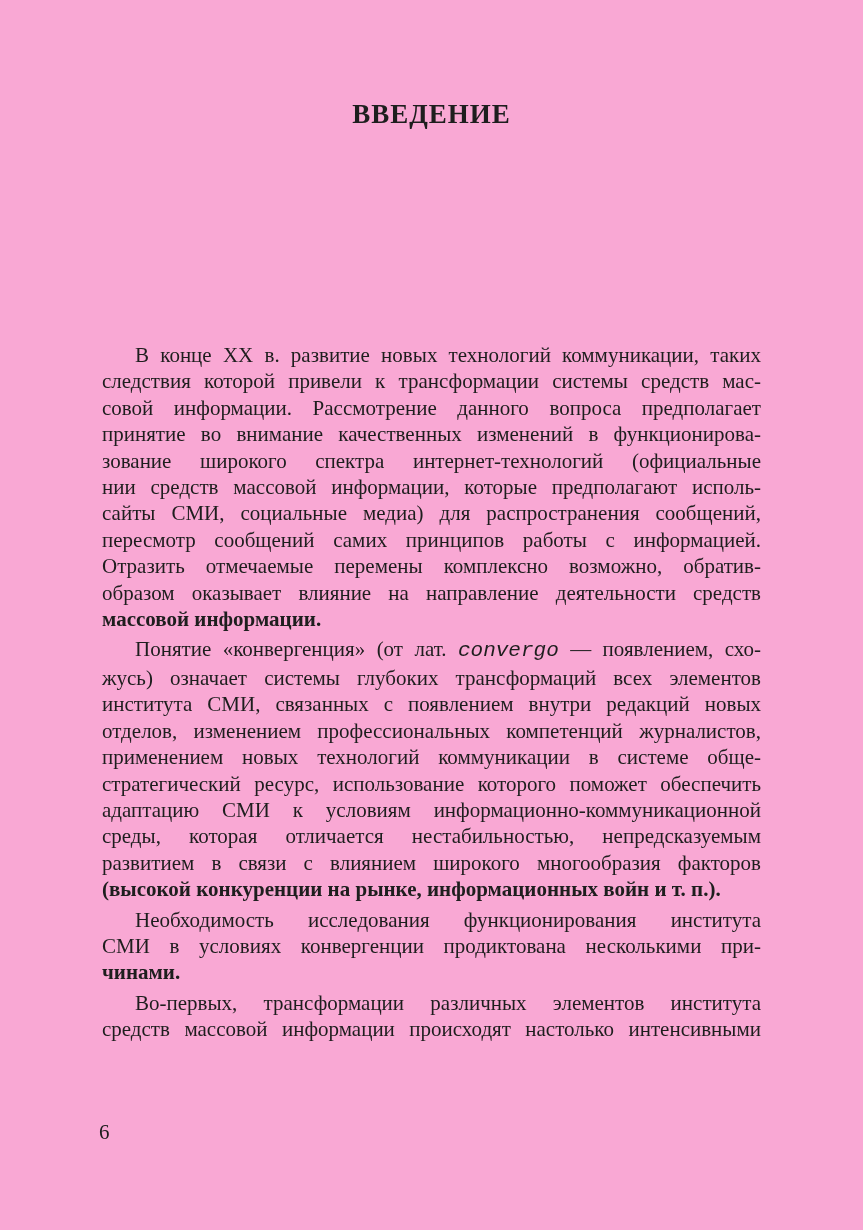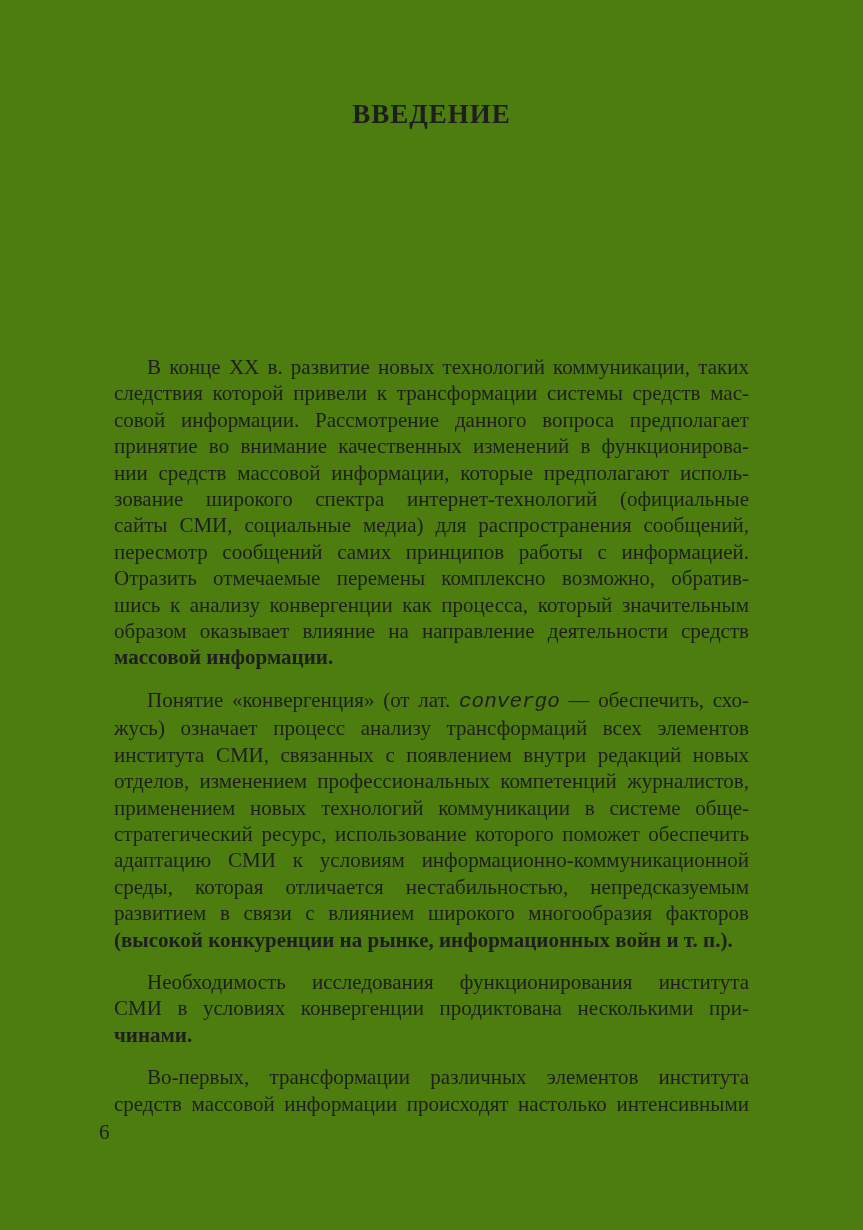--- a/index.html
+++ b/index.html
@@ -4,21 +4,21 @@
 <style>
   html, body {
     margin: 0;
     padding: 0;
     background: #ffffff;
   }
   .page {
     position: relative;
     width: 863px;
     height: 1230px;
-    background: #4d7c0f;
+    background: #f9a8d4;
     overflow: hidden;
     font-family: "Liberation Serif", "DejaVu Serif", serif;
     color: #1e1e1e;
   }
   .chapter-title {
     position: absolute;
     top: 96px;
     left: 98px;
     width: 667px;
     margin: 0;
@@ -31,21 +31,21 @@
   }
   .body-text {
     position: absolute;
     top: 338px;
     left: 98px;
     width: 667px;
     font-size: 21px;
     line-height: 26.4px;
   }
   .para {
-    margin: 16px;
+    margin: 4px;
     padding: 0;
   }
   .line {
     text-align: justify;
     text-align-last: justify;
     white-space: normal;
   }
   .line.first {
     text-indent: 33px;
   }
@@ -73,33 +73,32 @@
 
   <h1 class="chapter-title">ВВЕДЕНИЕ</h1>
 
   <div class="body-text">
 
     <div class="para">
       <div class="line first">В конце XX в. развитие новых технологий коммуникации, таких</div>
       <div class="line">следствия которой привели к трансформации системы средств мас-</div>
       <div class="line">совой информации. Рассмотрение данного вопроса предполагает</div>
       <div class="line">принятие во внимание качественных изменений в функционирова-</div>
+      <div class="line">зование широкого спектра интернет-технологий (официальные</div>
       <div class="line">нии средств массовой информации, которые предполагают исполь-</div>
-      <div class="line">зование широкого спектра интернет-технологий (официальные</div>
       <div class="line">сайты СМИ, социальные медиа) для распространения сообщений,</div>
       <div class="line">пересмотр сообщений самих принципов работы с информацией.</div>
       <div class="line">Отразить отмечаемые перемены комплексно возможно, обратив-</div>
-      <div class="line">шись к анализу конвергенции как процесса, который значительным</div>
       <div class="line">образом оказывает влияние на направление деятельности средств</div>
       <div class="line end">массовой информации.</div>
     </div>
 
     <div class="para">
-      <div class="line first"><span>Понятие «конвергенция» (от лат. </span><i>convergo</i><span> — обеспечить, схо-</span></div>
-      <div class="line">жусь) означает процесс анализу трансформаций всех элементов</div>
+      <div class="line first"><span>Понятие «конвергенция» (от лат. </span><i>convergo</i><span> — появлением, схо-</span></div>
+      <div class="line">жусь) означает системы глубоких трансформаций всех элементов</div>
       <div class="line">института СМИ, связанных с появлением внутри редакций новых</div>
       <div class="line">отделов, изменением профессиональных компетенций журналистов,</div>
       <div class="line">применением новых технологий коммуникации в системе обще-</div>
       <div class="line">стратегический ресурс, использование которого поможет обеспечить</div>
       <div class="line">адаптацию СМИ к условиям информационно-коммуникационной</div>
       <div class="line">среды, которая отличается нестабильностью, непредсказуемым</div>
       <div class="line">развитием в связи с влиянием широкого многообразия факторов</div>
       <div class="line end">(высокой конкуренции на рынке, информационных войн и т. п.).</div>
     </div>
 

